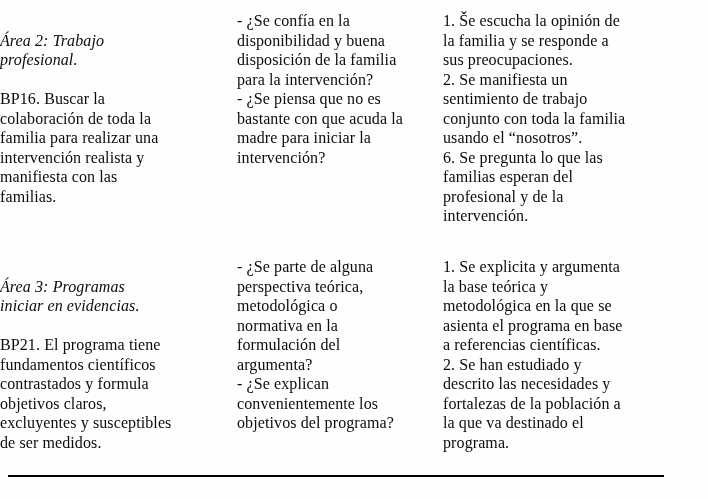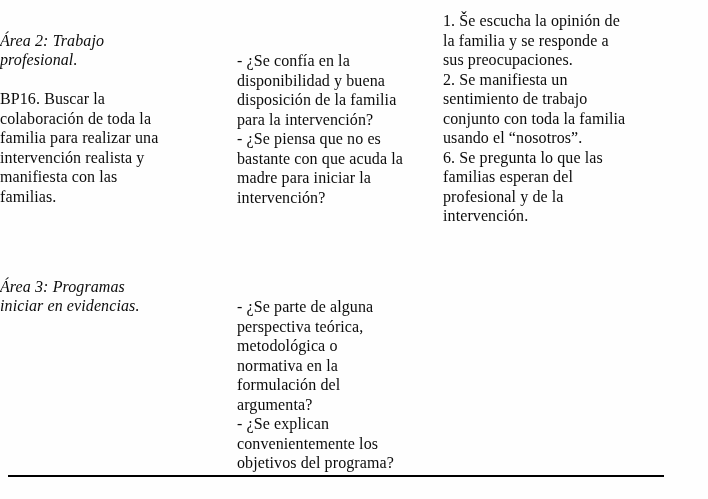--- a/index.html
+++ b/index.html
@@ -34,21 +34,20 @@
     font-size: 16px;
     line-height: 19.5px;
     white-space: pre-line;
     letter-spacing: 0.1px;
   }
   .col-area {
     padding-right: 12px;
   }
   .col-questions {
     padding-right: 8px;
-    margin-top: 40px;
   }
   .col-indicators {
     padding-right: 2px;
   }
   .area-title {
     display: block;
     font-style: italic;
   }
   .area-body {
     display: block;
@@ -98,29 +97,45 @@
 6. Se pregunta lo que las
 familias esperan del
 profesional y de la
 intervención.</div>
     </div>
 
     <div class="bp-row">
       <div class="cell col-area">
         <span class="area-title">Área 3: Programas
 iniciar en evidencias.</span>
+        <span class="area-body">BP21. El programa tiene
+fundamentos científicos
+contrastados y formula
+objetivos claros,
+excluyentes y susceptibles
+de ser medidos.</span>
       </div>
       <div class="cell col-questions">- ¿Se parte de alguna
 perspectiva teórica,
 metodológica o
 normativa en la
 formulación del
 argumenta?
 - ¿Se explican
 convenientemente los
 objetivos del programa?</div>
+      <div class="cell col-indicators">1. Se explicita y argumenta
+la base teórica y
+metodológica en la que se
+asienta el programa en base
+a referencias científicas.
+2. Se han estudiado y
+descrito las necesidades y
+fortalezas de la población a
+la que va destinado el
+programa.</div>
     </div>
 
   </div>
 
   <div class="bottom-rule"></div>
 
 </div>
 
 </body></html>

